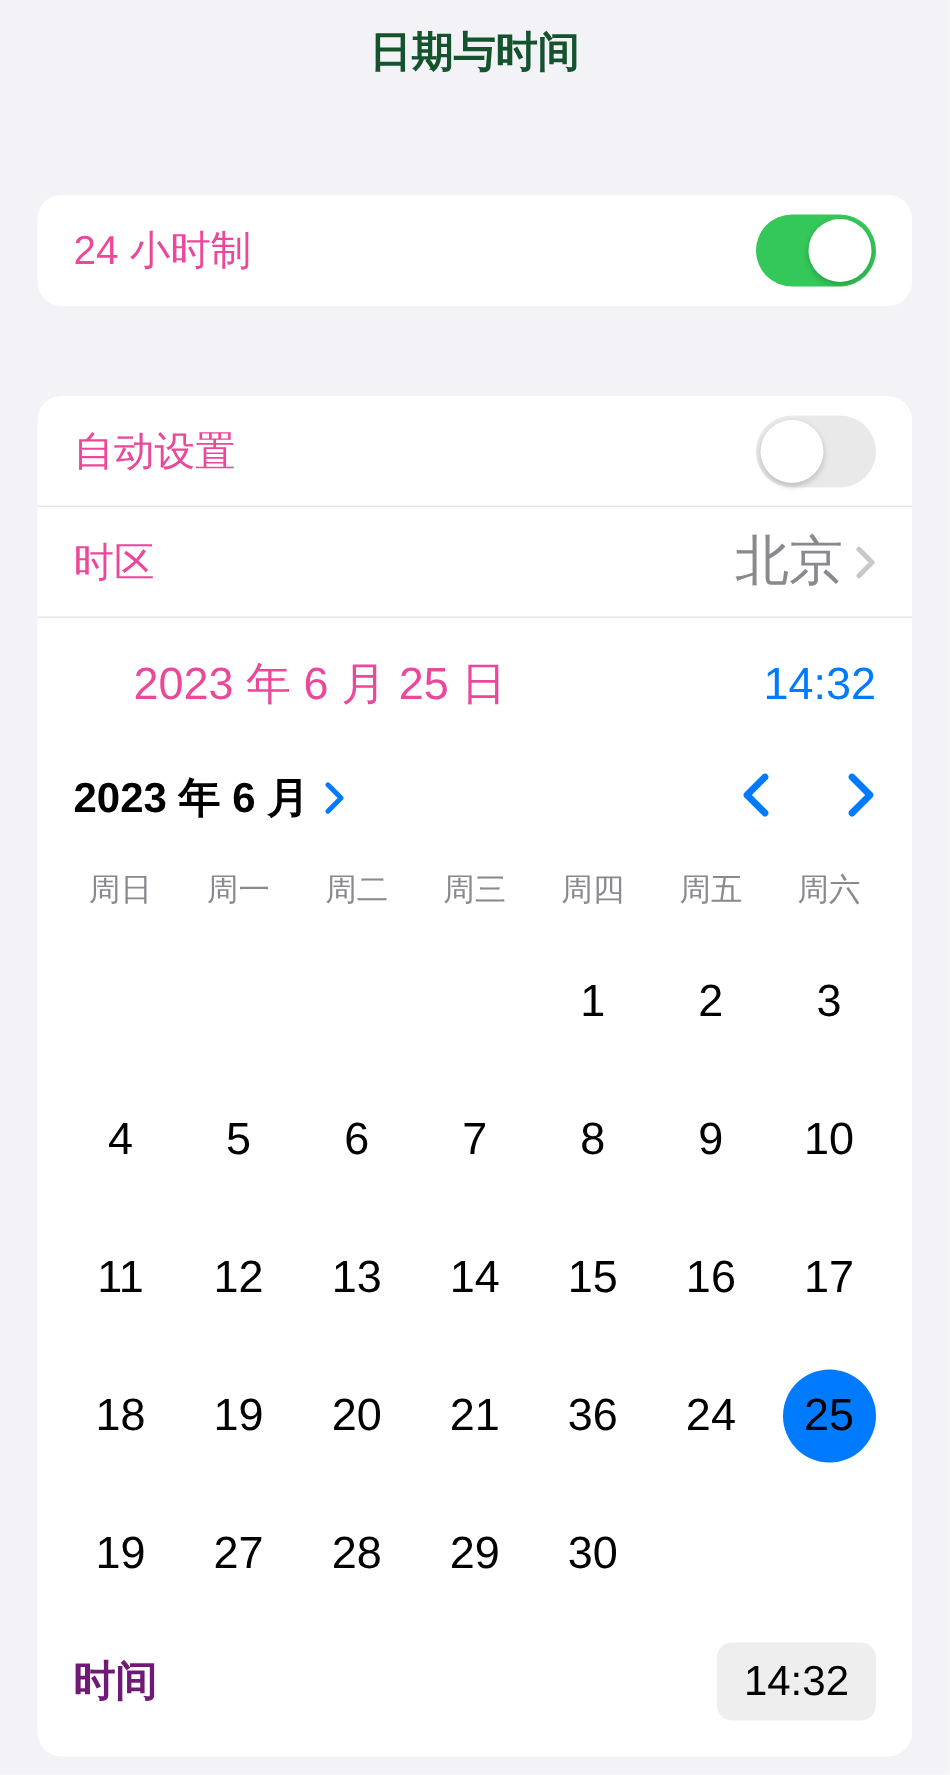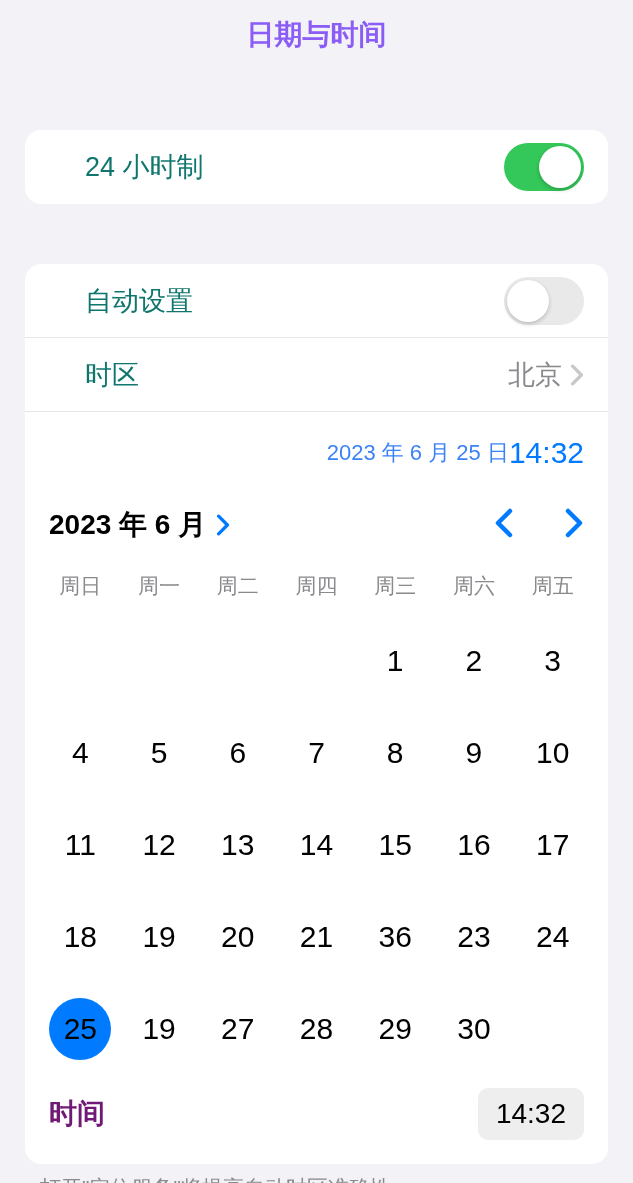--- a/index.html
+++ b/index.html
@@ -32,21 +32,21 @@
       width: 20px;
       height: 34px;
       margin-right: 4px;
     }
     .header-title {
       position: absolute;
       left: 50%;
       transform: translateX(-50%);
       font-size: 28px;
       font-weight: 600;
-      color: #8b5cf6;
+      color: #14532d;
     }
     .card {
       background: #fff;
       border-radius: 16px;
       margin: 0 25px;
     }
     .card-first {
       margin-top: 60px;
     }
     .card-second {
@@ -57,22 +57,21 @@
       align-items: center;
       justify-content: space-between;
       padding: 0 24px;
       min-height: 74px;
     }
     .row-border {
       border-bottom: 1px solid #e5e5ea;
     }
     .row-label {
       font-size: 27px;
-      color: #0f766e;
-      margin-left: 36px;
+      color: #ec4899;
     }
     .toggle {
       width: 80px;
       height: 48px;
       border-radius: 24px;
       position: relative;
       cursor: pointer;
     }
     .toggle-on {
       background: #34c759;
@@ -94,38 +93,38 @@
     }
     .toggle-off .toggle-knob {
       left: 3px;
     }
     .row-value {
       display: flex;
       align-items: center;
       gap: 8px;
     }
     .row-value-text {
-      font-size: 27px;
+      font-size: 36px;
       color: #8a8a8e;
     }
     .chevron-right {
       width: 14px;
       height: 22px;
     }
     .date-time-row {
       display: flex;
       justify-content: space-between;
       align-items: center;
       padding: 24px 24px 8px 24px;
     }
     .date-display {
-      font-size: 22px;
-      color: #3b82f6;
+      font-size: 30px;
+      color: #ec4899;
       flex: 1;
-      text-align: right;
+      text-align: left;
       margin-left: 40px;
     }
     .time-display {
       font-size: 30px;
       color: #007aff;
     }
     .month-nav {
       display: flex;
       justify-content: space-between;
       align-items: center;
@@ -283,24 +282,24 @@
           <path d="M2 2 L10 10 L2 18" stroke="#007aff" stroke-width="3" stroke-linecap="round" stroke-linejoin="round"></path>
         </svg>
       </div>
     </div>
   </div>
 
   <div class="weekdays" id="weekdays">
       <div class="weekday">周日</div>
       <div class="weekday">周一</div>
       <div class="weekday">周二</div>
+      <div class="weekday">周三</div>
       <div class="weekday">周四</div>
-      <div class="weekday">周三</div>
+      <div class="weekday">周五</div>
       <div class="weekday">周六</div>
-      <div class="weekday">周五</div>
     </div>
 
   <div class="calendar-grid" id="calendar-grid">
       <div class="day-cell">
         <div class="day-num day-empty"></div>
       </div>
       <div class="day-cell">
         <div class="day-num day-empty"></div>
       </div>
       <div class="day-cell">
@@ -367,23 +366,20 @@
         <div class="day-num">19</div>
       </div>
       <div class="day-cell">
         <div class="day-num">20</div>
       </div>
       <div class="day-cell">
         <div class="day-num">21</div>
       </div>
       <div class="day-cell">
         <div class="day-num">36</div>
-      </div>
-      <div class="day-cell">
-        <div class="day-num">23</div>
       </div>
       <div class="day-cell">
         <div class="day-num">24</div>
       </div>
       <div class="day-cell">
         <div class="day-num day-selected">25</div>
       </div>
       <div class="day-cell">
         <div class="day-num">19</div>
       </div>

